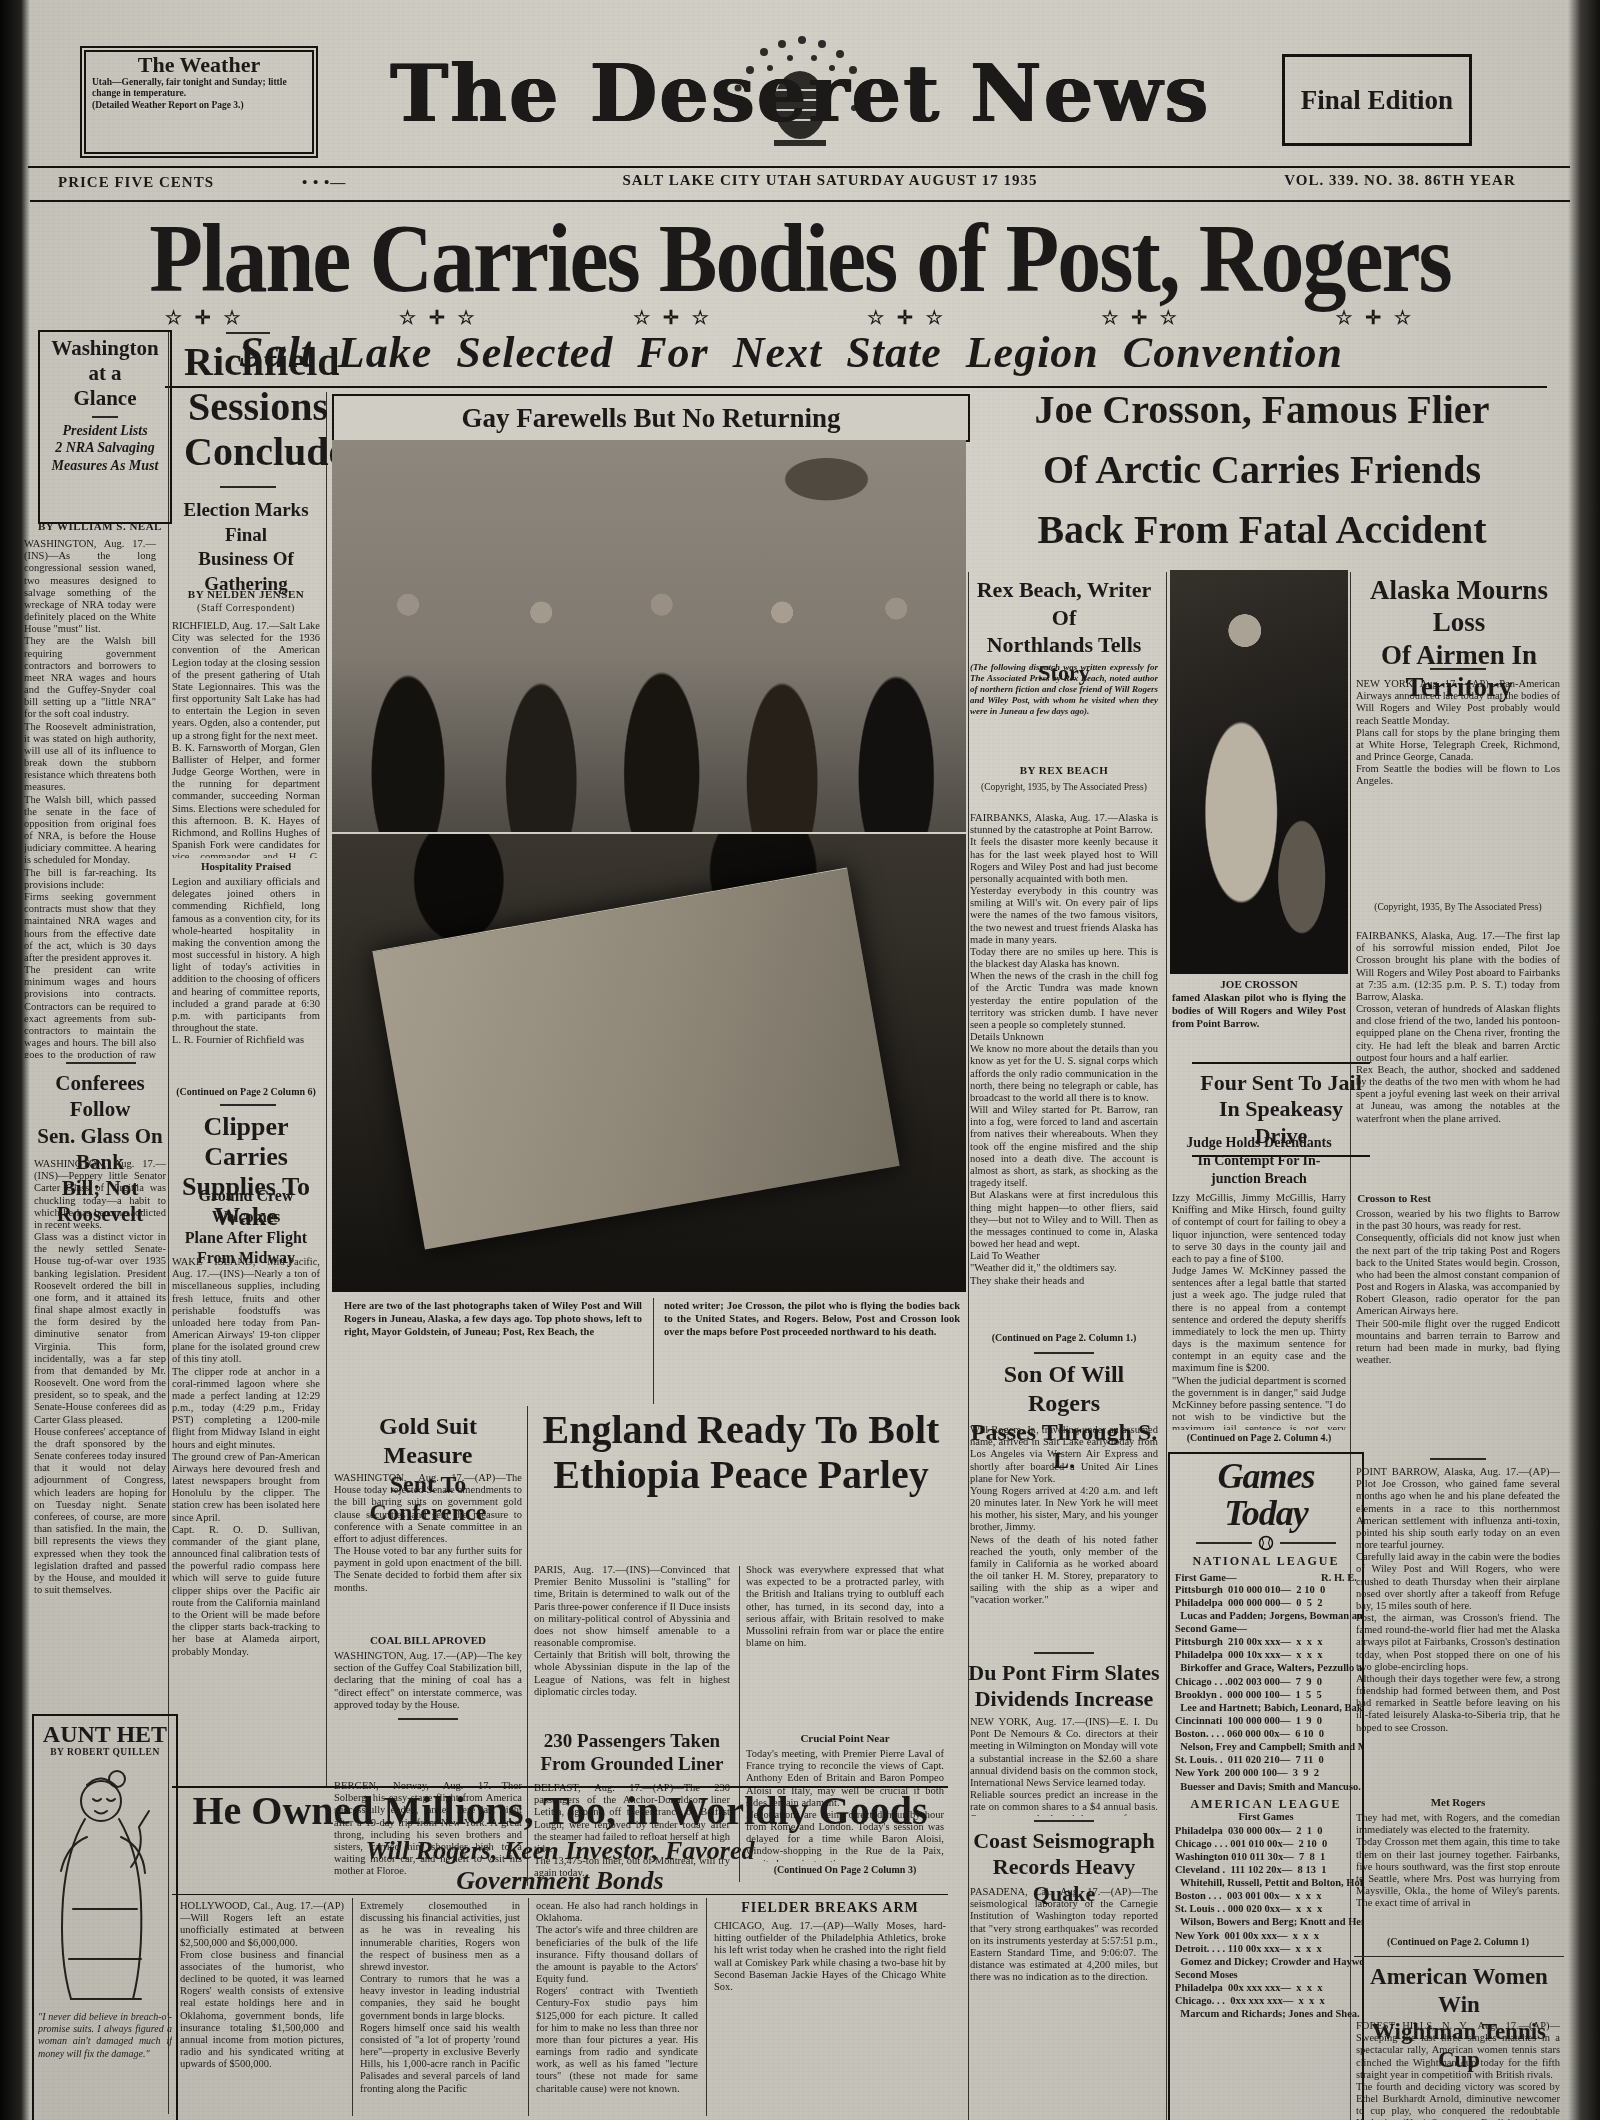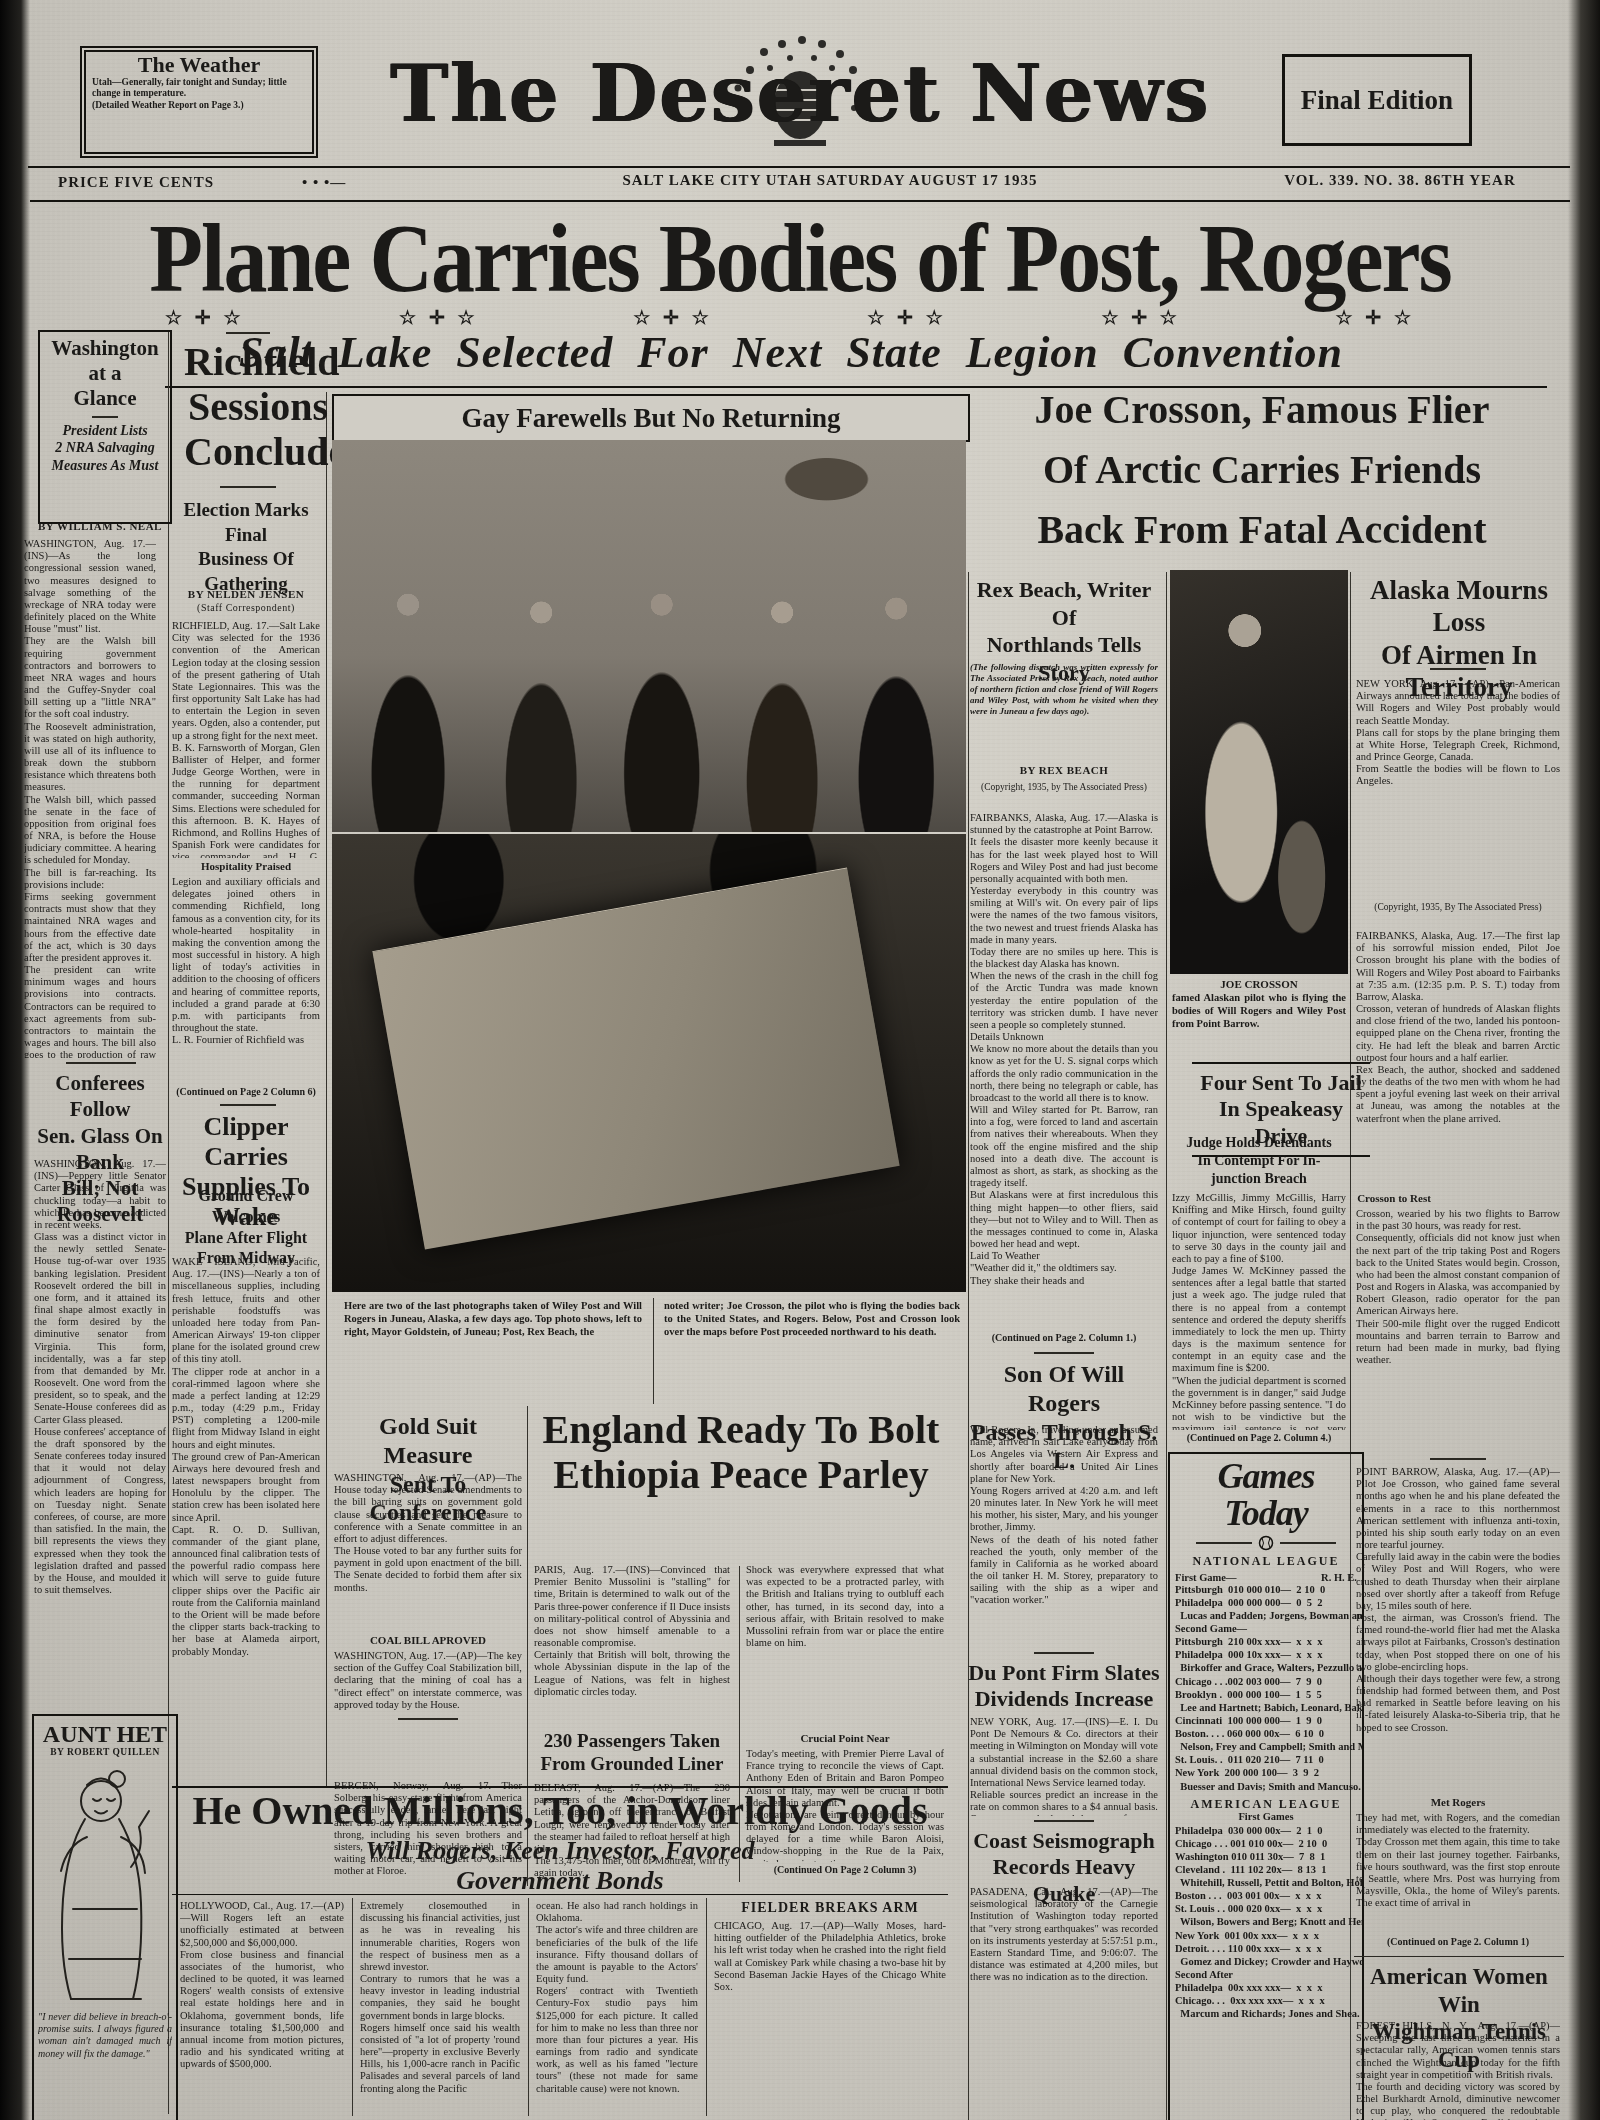--- a/index.html
+++ b/index.html
@@ -319,21 +319,21 @@
         <div class="score-row">Chicago . . . 001 010 00x—  2 10  0</div>
         <div class="score-row">Washington 010 011 30x—  7  8  1</div>
         <div class="score-row">Cleveland .  111 102 20x—  8 13  1</div>
         <div class="score-row">  Whitehill, Russell, Pettit and Bolton, Holbrook; Lee, Hildebrand, Hudlin and Brenzel.</div>
         <div class="score-row">Boston . . .  003 001 00x—  x  x  x</div>
         <div class="score-row">St. Louis . . 000 020 0xx—  x  x  x</div>
         <div class="score-row">  Wilson, Bowers and Berg; Knott and Hemsley.</div>
         <div class="score-row">New York  001 00x xxx—  x  x  x</div>
         <div class="score-row">Detroit. . . . 110 00x xxx—  x  x  x</div>
         <div class="score-row">  Gomez and Dickey; Crowder and Hayworth.</div>
-        <div class="score-row">Second After</div>
+        <div class="score-row">Second Moses</div>
         <div class="score-row">Philadelpa  00x xxx xxx—  x  x  x</div>
         <div class="score-row">Chicago. . .  0xx xxx xxx—  x  x  x</div>
         <div class="score-row">  Marcum and Richards; Jones and Shea.</div>
       </div>
   </div>
 
   <div class="abs head" style="left:1354px;top:574px;width:210px;font-size:27px;line-height:1.2;">Alaska Mourns Loss
 Of Airmen In
 Territory</div>
   <div class="abs sep" style="left:1430px;top:668px;width:56px;height:1.5px;"></div>

